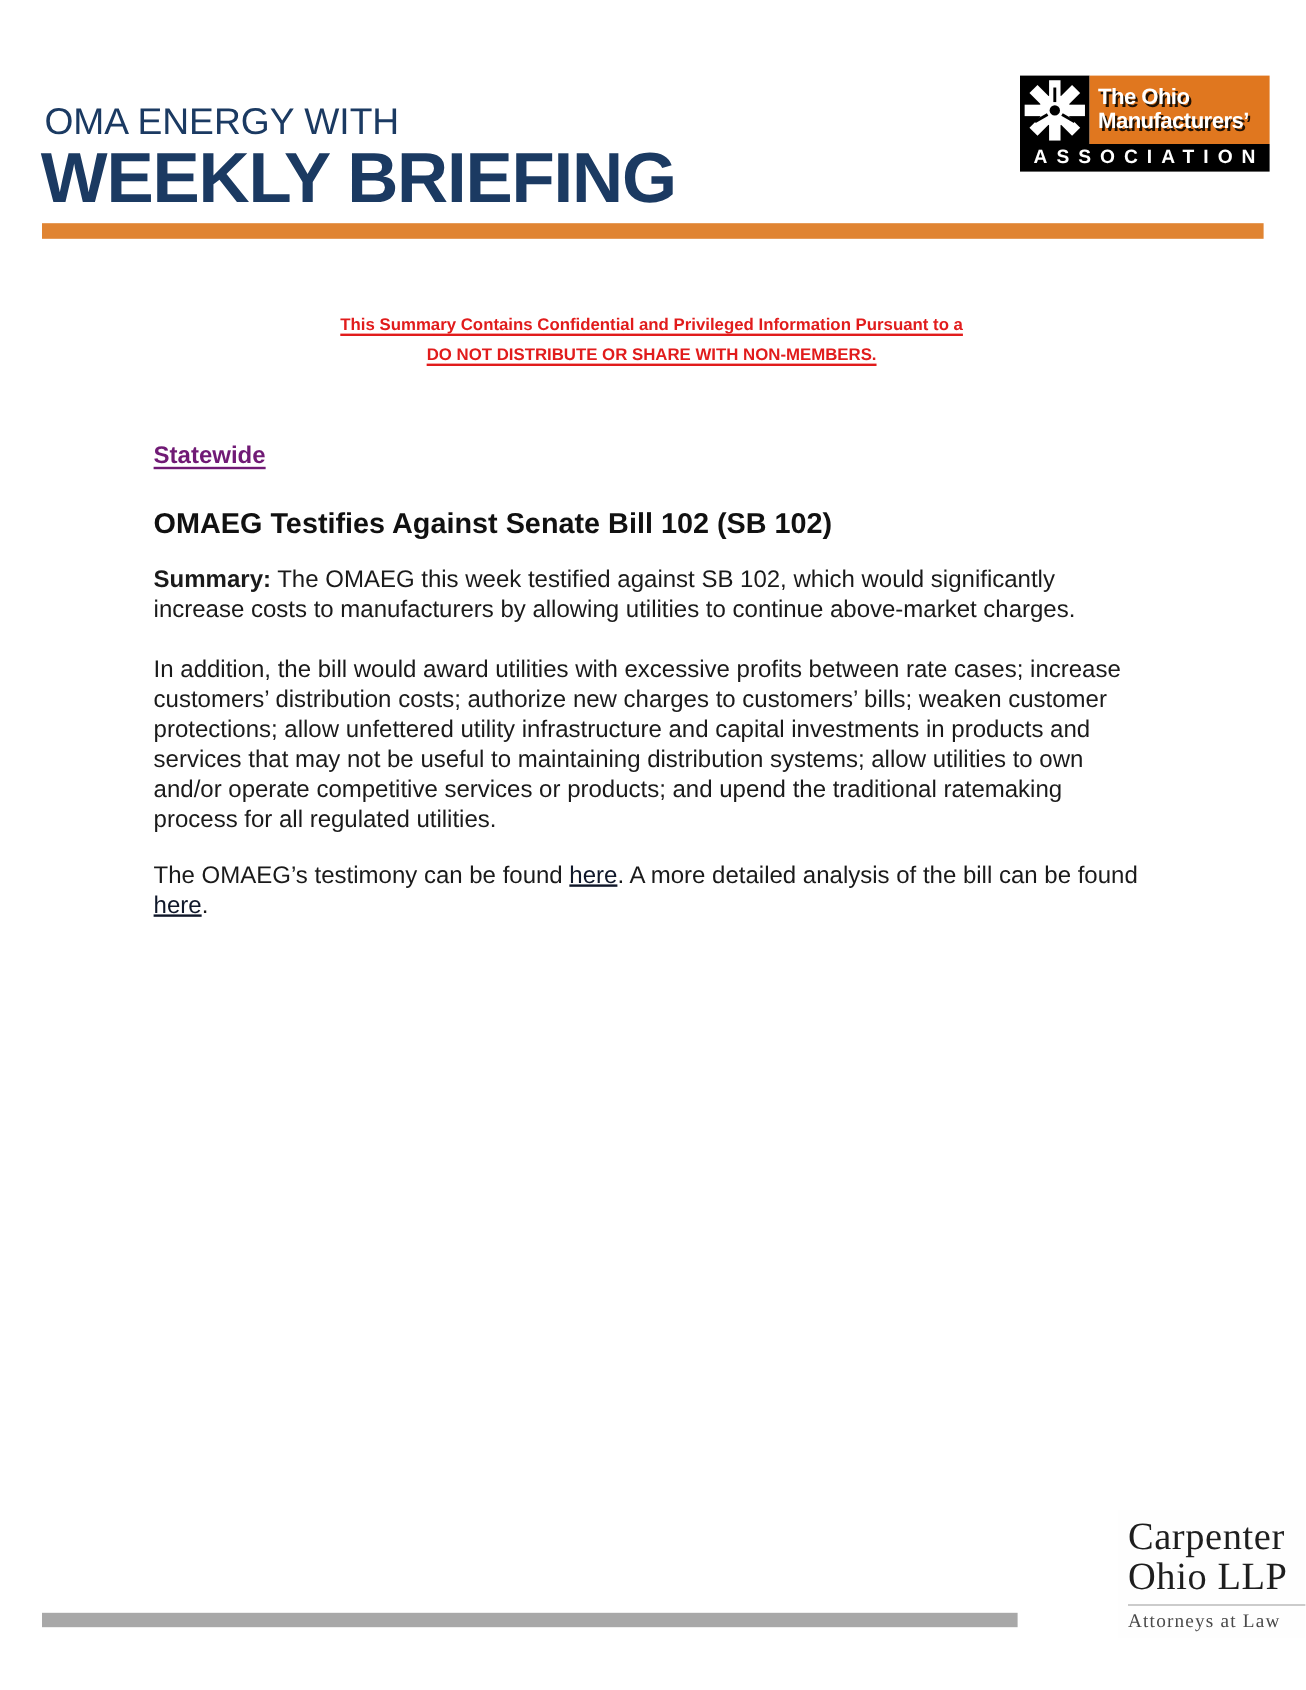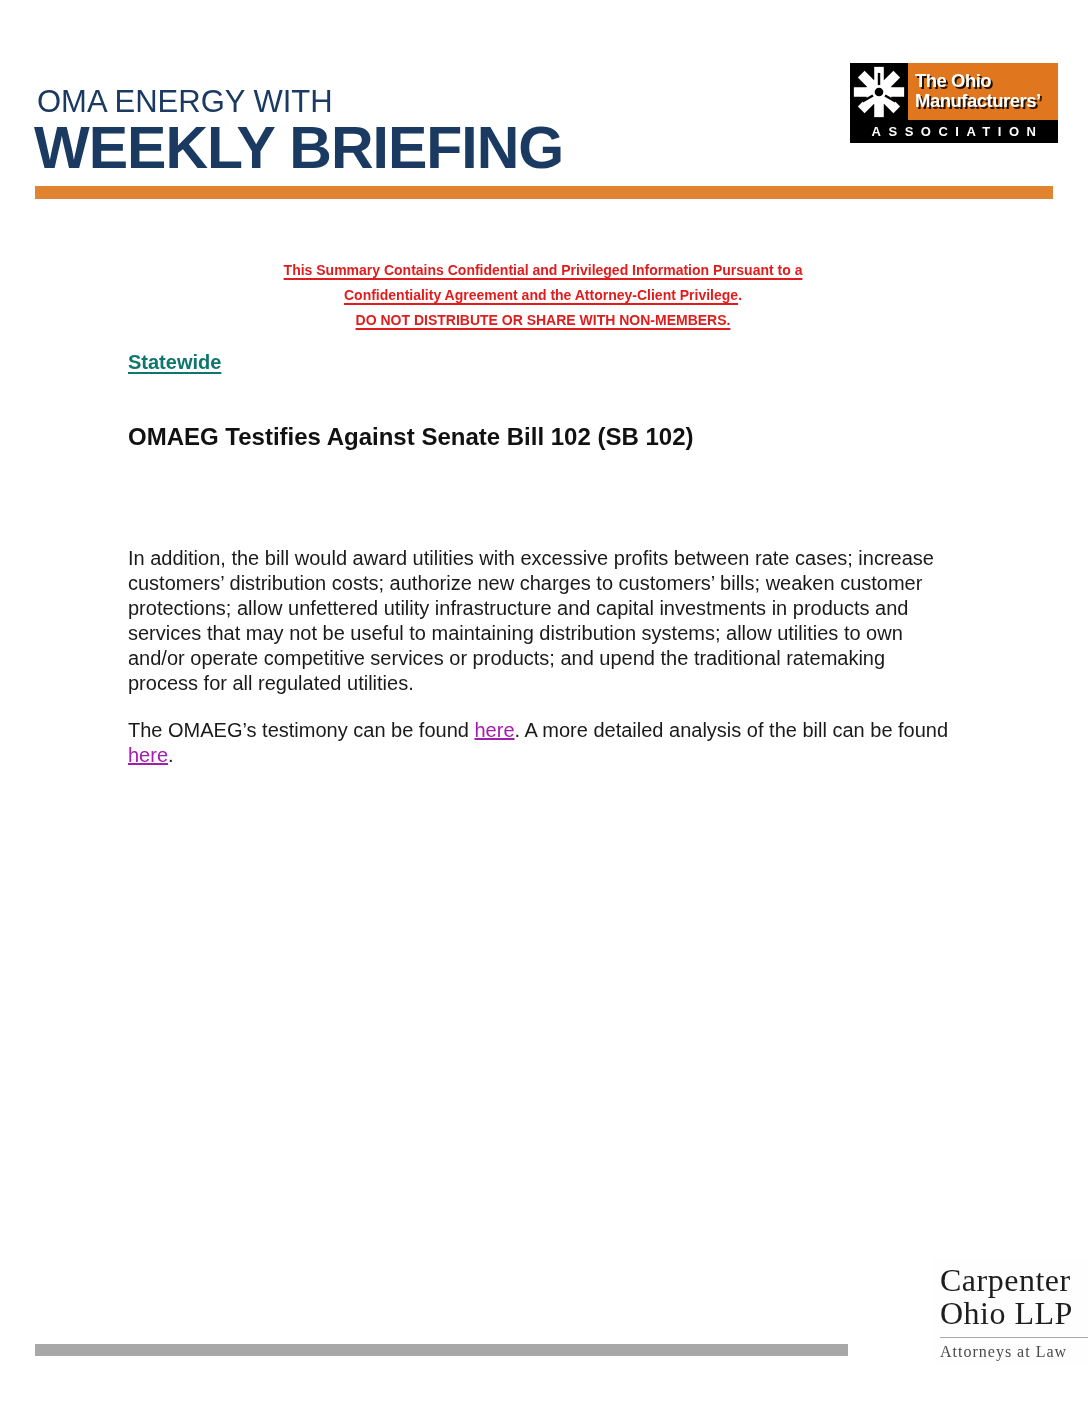--- a/index.html
+++ b/index.html
@@ -62,21 +62,21 @@
     padding: 8px 0 0 7px;
     box-sizing: border-box;
     text-shadow: 2px 2px 0 rgba(0,0,0,0.85);
     white-space: nowrap;
   }
   .oma-assoc {
     height: 23px;
     background: #000000;
     color: #ffffff;
     font-weight: bold;
-    font-size: 13px;
+    font-size: 16px;
     line-height: 23px;
     text-align: center;
     letter-spacing: 7.5px;
     padding-left: 7px; 
   }
 
   
   .issue-line {
     position: absolute;
     left: 121px; top: 206px;
@@ -97,27 +97,27 @@
   }
   .notice .u {
     text-decoration: underline;
     text-decoration-thickness: 2px;
     text-underline-offset: 3px;
   }
 
   
   .statewide {
     position: absolute;
-    left: 128px; top: 351px;
+    left: 128px; top: 369px;
     font-size: 20px;
     font-weight: bold;
     text-decoration: underline;
     text-decoration-thickness: 2px;
     text-underline-offset: 3px;
-    color: #0f766e;
+    color: #701a75;
   }
   .article-title {
     position: absolute;
     left: 128px; top: 423px;
     font-size: 24px;
     font-weight: bold;
     color: #111111;
   }
   .body-par {
     position: absolute;
@@ -126,21 +126,21 @@
     margin: 0;
     font-size: 20px;
     line-height: 25px;
     color: #1a1a1a;
   }
   .summary-par { top: 471px; }
   .detail-par  { top: 546px; }
   .links-par   { top: 718px; }
   .b { font-weight: bold; }
   a.doc-link {
-    color: #a21caf;
+    color: #0f172a;
     text-decoration: underline;
     cursor: pointer;
   }
 
   
   .cl-logo {
     position: absolute;
     left: 884px; top: 1258px;
     width: 152px;
     background: #fefefe;
@@ -212,28 +212,28 @@
       </div>
     </div>
     <div class="oma-assoc">ASSOCIATION</div>
   </div>
 
   <div class="orange-rule"></div>
 
 
   <div class="notice">
     <div><span class="u">This Summary Contains Confidential and Privileged Information Pursuant to a</span></div>
-    <div><span class="u">Confidentiality Agreement and the Attorney-Client Privilege</span><span>.</span></div>
     <div><span class="u">DO NOT DISTRIBUTE OR SHARE WITH NON-MEMBERS.</span></div>
   </div>
 
   <div class="statewide">Statewide</div>
 
   <div class="article-title">OMAEG Testifies Against Senate Bill 102 (SB 102)</div>
 
+  <p class="body-par summary-par"><span class="b">Summary:</span><span> The OMAEG this week testified against SB 102, which would significantly increase costs to manufacturers by allowing utilities to continue above-market charges.</span></p>
 
   <p class="body-par detail-par">In addition, the bill would award utilities with excessive profits between rate cases; increase customers’ distribution costs; authorize new charges to customers’ bills; weaken customer protections; allow unfettered utility infrastructure and capital investments in products and services that may not be useful to maintaining distribution systems; allow utilities to own and/or operate competitive services or products; and upend the traditional ratemaking process for all regulated utilities.</p>
 
   <p class="body-par links-par"><span>The OMAEG’s testimony can be found </span><a class="doc-link" href="#">here</a><span>. A more detailed analysis of the bill can be found </span><a class="doc-link" href="#">here</a><span>.</span></p>
 
   <div class="cl-logo">
     <div class="cl-name">Carpenter</div>
     <div class="cl-name">Ohio LLP</div>
     <hr class="cl-divider">
     <div class="cl-tagline">Attorneys at Law</div>

